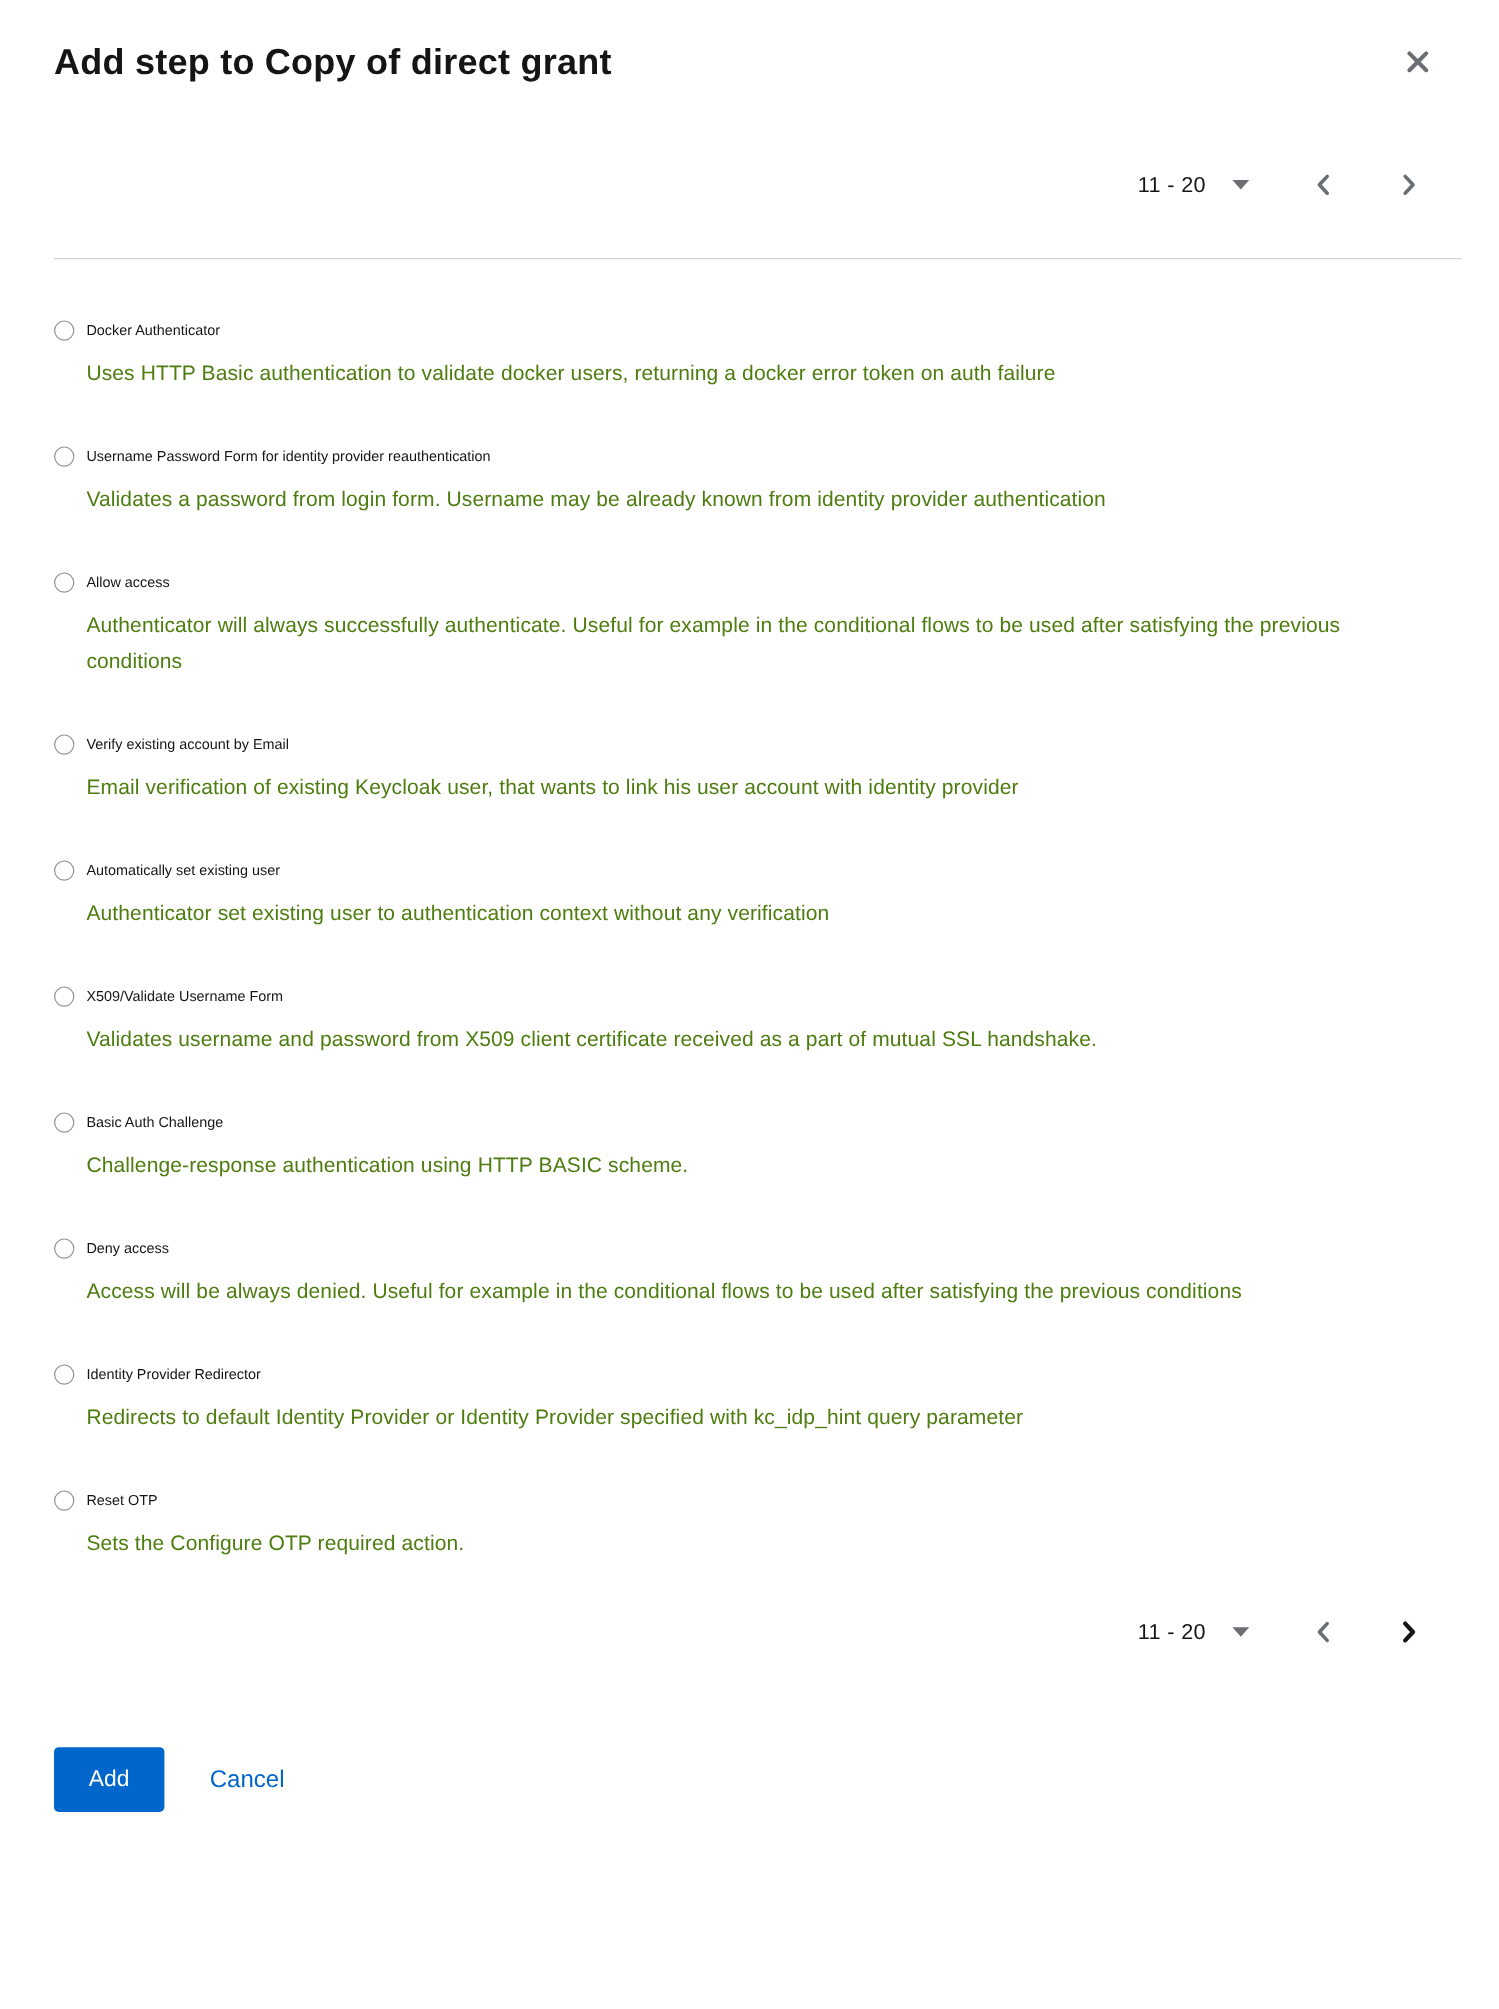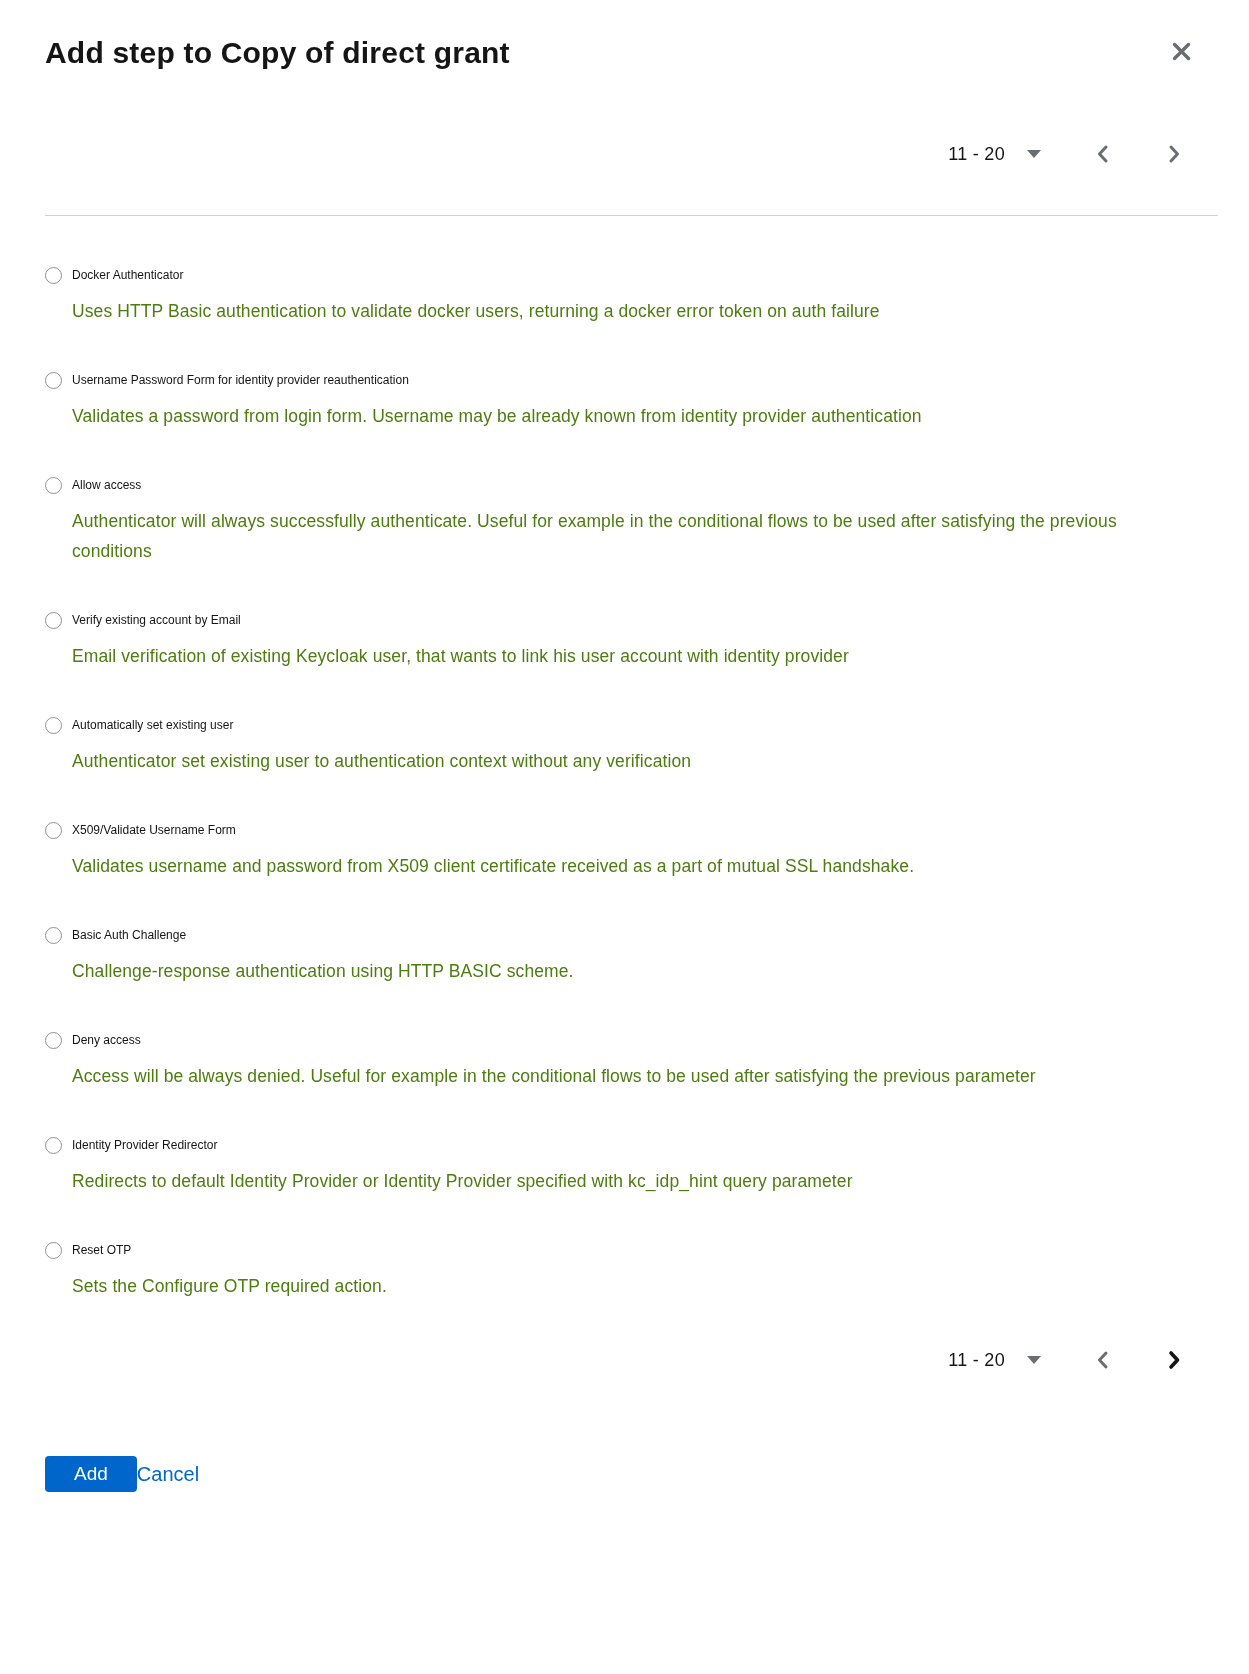--- a/index.html
+++ b/index.html
@@ -126,29 +126,30 @@
     margin-top: 75px;
   }
   .btn-primary {
     background: #0066cc;
     color: #ffffff;
     border: none;
     border-radius: 4px;
     font-family: inherit;
     font-size: 19px;
     padding: 0 29px;
-    height: 36px;
+    height: 54px;
     cursor: pointer;
   }
   .btn-link {
     background: none;
     border: none;
     color: #0066cc;
     font-family: inherit;
     font-size: 20px;
+    margin-left: 38px;
     cursor: pointer;
   }
 </style>
 </head>
 <body>
 
 <div class="modal">
 
   <div class="modal-header">
     <h1 class="modal-title">Add step to Copy of direct grant</h1>
@@ -238,21 +239,21 @@
       <div class="item-body">
         <div class="item-title">Basic Auth Challenge</div>
         <div class="item-desc">Challenge-response authentication using HTTP BASIC scheme.</div>
       </div>
     </div>
 
     <div class="item">
       <input type="radio" name="step" class="radio" style="">
       <div class="item-body">
         <div class="item-title">Deny access</div>
-        <div class="item-desc">Access will be always denied. Useful for example in the conditional flows to be used after satisfying the previous parameter</div>
+        <div class="item-desc">Access will be always denied. Useful for example in the conditional flows to be used after satisfying the previous conditions</div>
       </div>
     </div>
 
     <div class="item">
       <input type="radio" name="step" class="radio" style="">
       <div class="item-body">
         <div class="item-title">Identity Provider Redirector</div>
         <div class="item-desc">Redirects to default Identity Provider or Identity Provider specified with kc_idp_hint query parameter</div>
       </div>
     </div>

